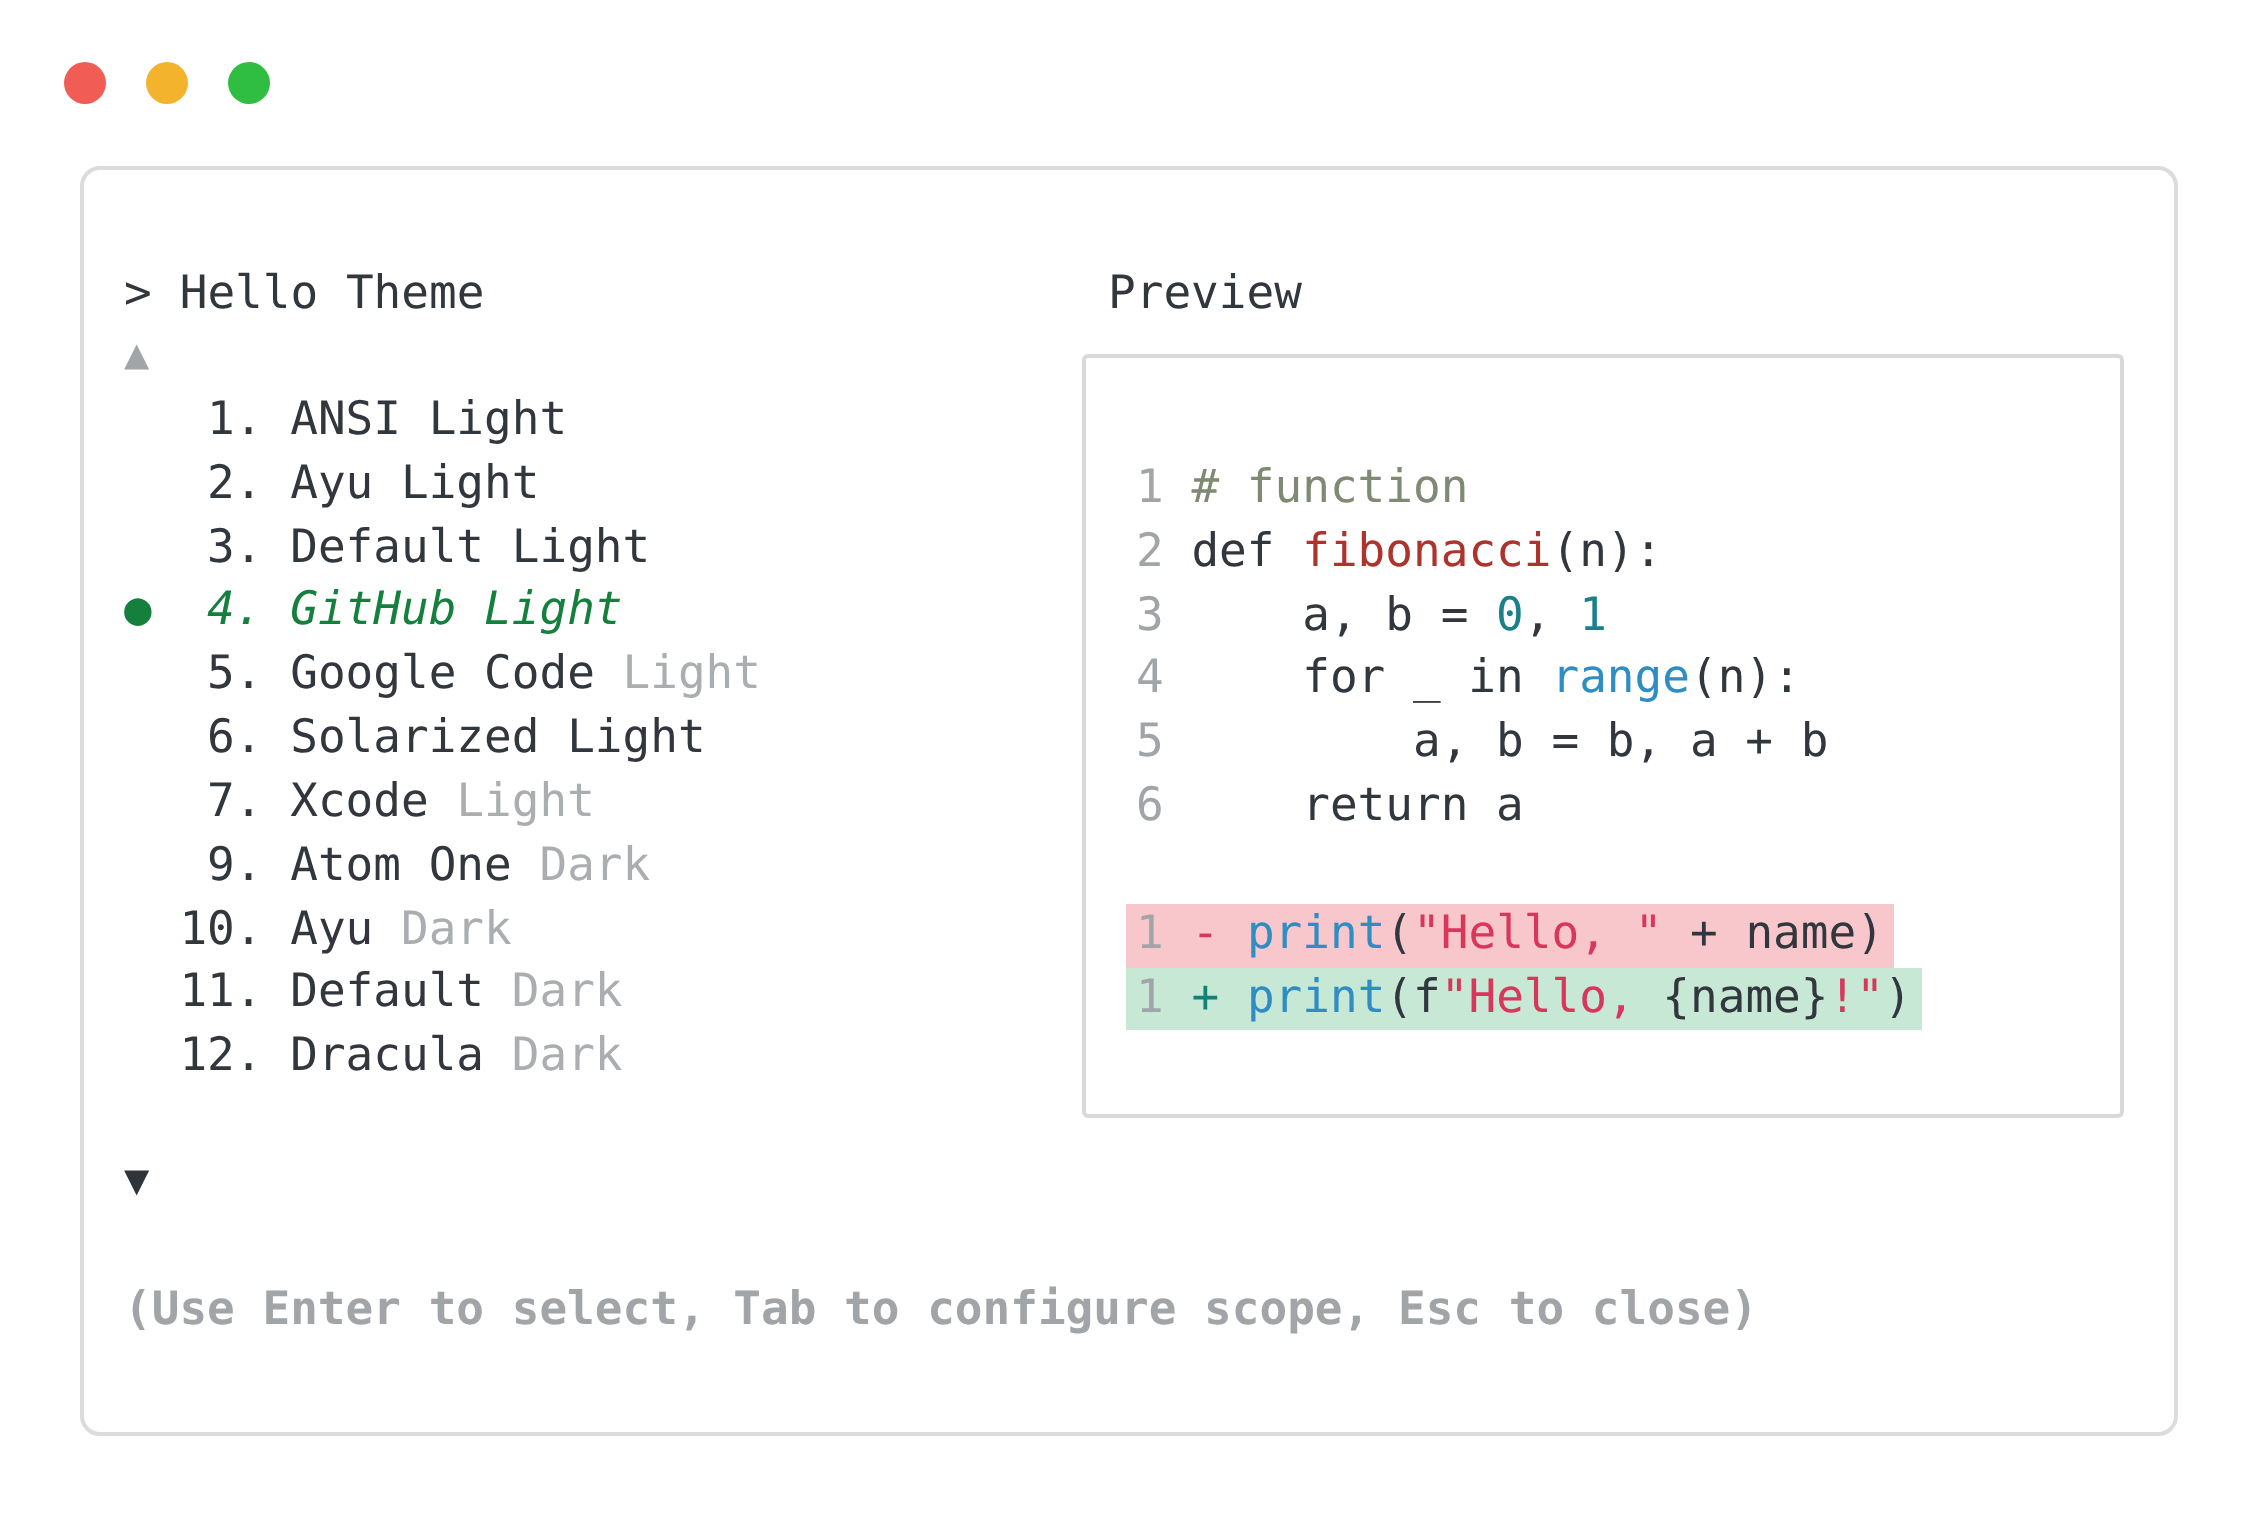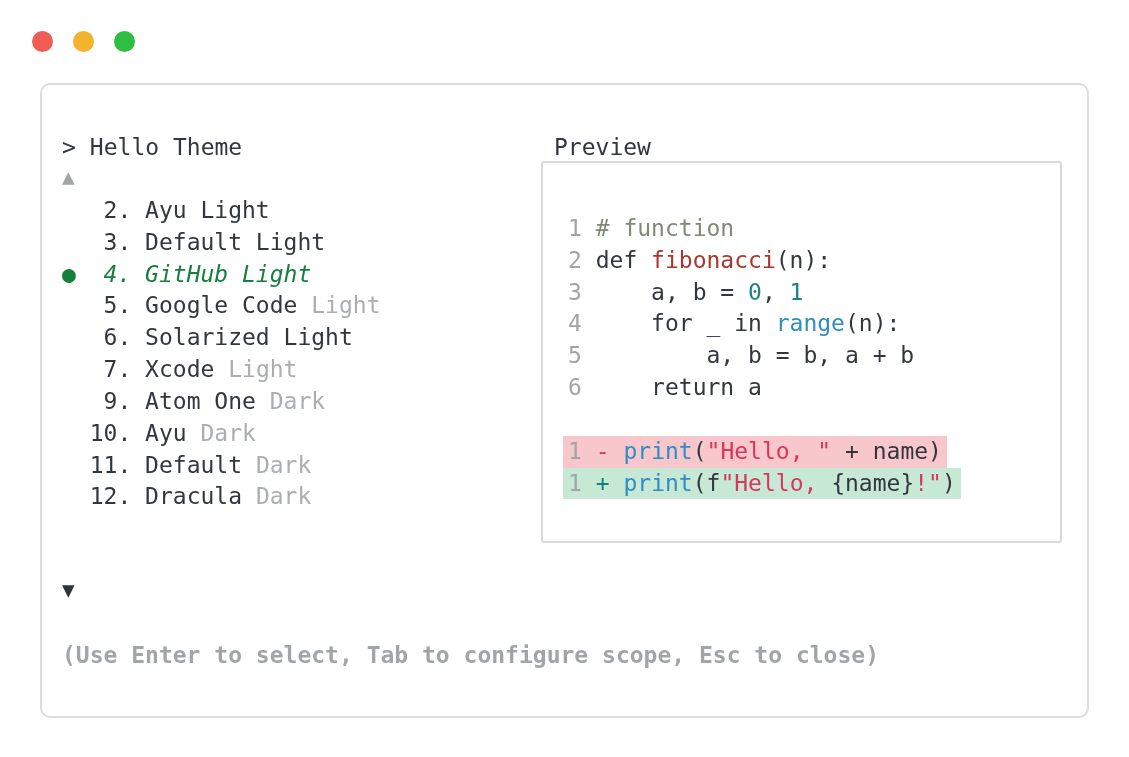--- a/index.html
+++ b/index.html
@@ -26,21 +26,21 @@
 
   .scroll-up   { position:absolute; left:20px; top:77px;  line-height:31.83px; color:#a2a5a8; font-size:21px; }
   .scroll-down { position:absolute; left:20px; top:490px; line-height:31.83px; color:#2f343a; font-size:21px; }
 
   #theme-list { position:absolute; left:20px; top:110px; }
   .list-row { line-height:31.83px; height:31.83px; white-space:pre; color:#32373e; }
   .list-row .dim { color:#abaeb0; }
   .list-row.selected, .list-row.selected span { color:#15803d;font-style:italic; }
 
   .preview-box {
-    position:absolute; left:499px; top:76px; width:521px; height:382px;
+    position:absolute; left:499px; top:92px; width:521px; height:382px;
     border:2px solid #d9d9d9; border-radius:3px; box-sizing:border-box; background:#ffffff;
   }
   #code { position:absolute; left:25px; top:50px; }
   .code-row { line-height:31.83px; height:31.83px; white-space:pre; }
   .band { display:inline-block; padding:0 5px; margin-left:-5px; line-height:31.83px; }
   .bg-del { background:#f8c7cb; }
   .bg-add { background:#c6e8d4; }
 
   .s-ln   { color:#a2a5a8; }
   .s-t    { color:#32373e; }
@@ -68,20 +68,21 @@
   <div class="header-row row">
     <span>&gt;</span>
     <span>Hello Theme</span>
   </div>
 
   <div class="preview-title">Preview</div>
 
   <div class="scroll-up">▲</div>
 
   <div id="theme-list">
+      <div class="list-row"><span>   1. </span><span>ANSI Light</span></div>
       <div class="list-row"><span>   2. </span><span>Ayu Light</span></div>
       <div class="list-row"><span>   3. </span><span>Default Light</span></div>
       <div class="list-row selected"><span>●  4. </span><span>GitHub Light</span></div>
       <div class="list-row"><span>   5. </span><span>Google Code</span><span class="dim"> Light</span></div>
       <div class="list-row"><span>   6. </span><span>Solarized Light</span></div>
       <div class="list-row"><span>   7. </span><span>Xcode</span><span class="dim"> Light</span></div>
       <div class="list-row"><span>   9. </span><span>Atom One</span><span class="dim"> Dark</span></div>
       <div class="list-row"><span>  10. </span><span>Ayu</span><span class="dim"> Dark</span></div>
       <div class="list-row"><span>  11. </span><span>Default</span><span class="dim"> Dark</span></div>
       <div class="list-row"><span>  12. </span><span>Dracula</span><span class="dim"> Dark</span></div>

